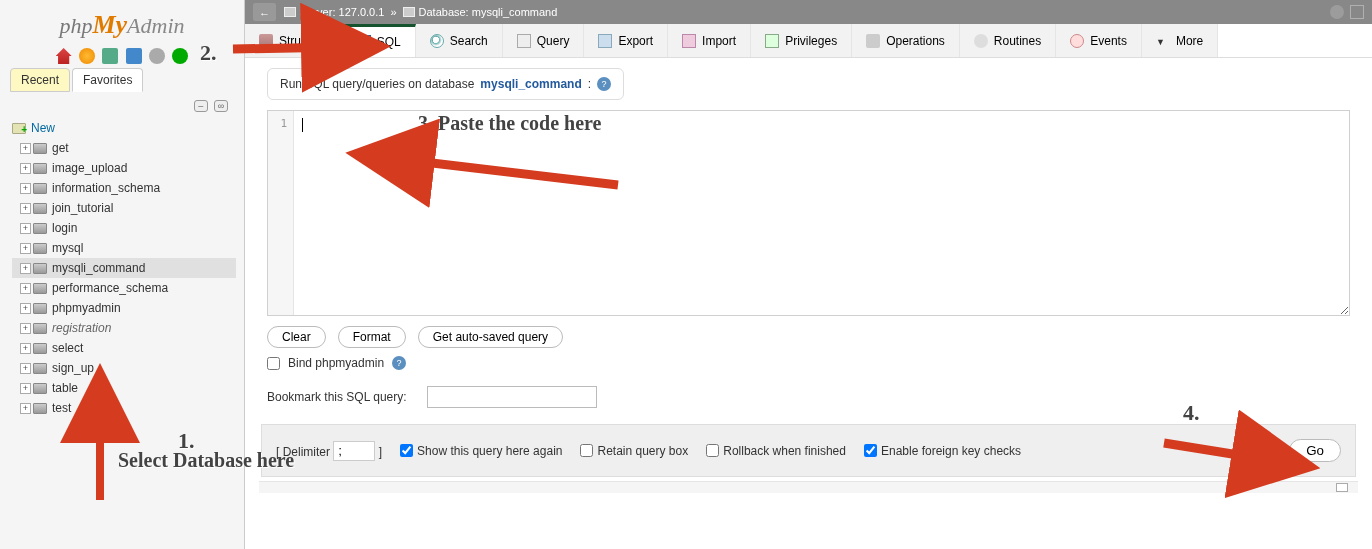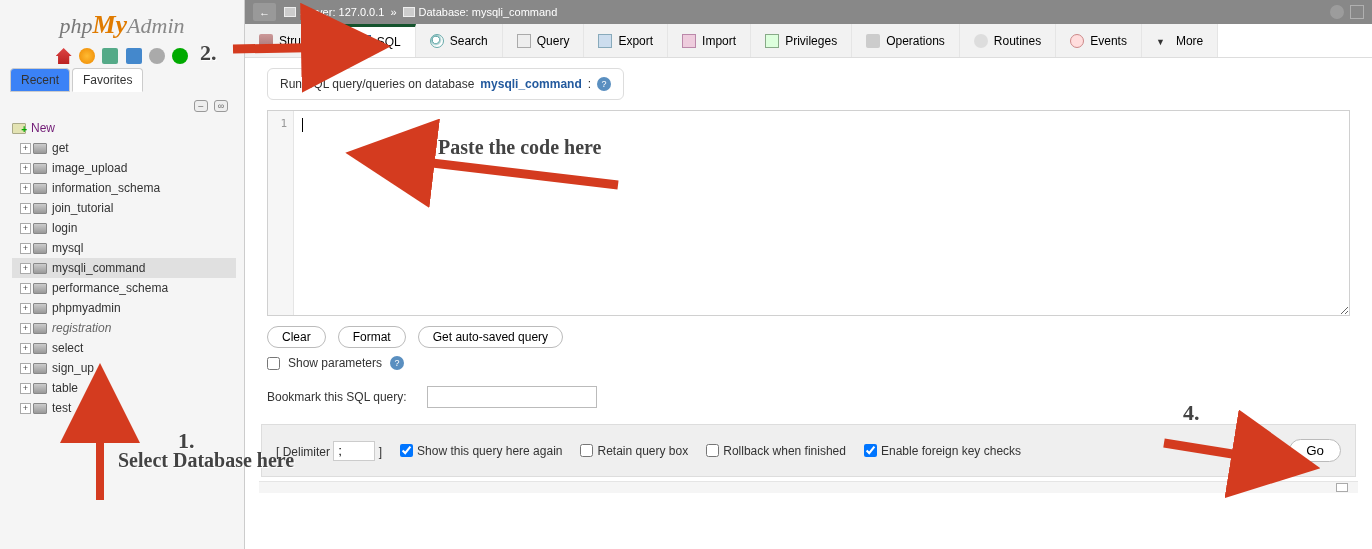--- a/index.html
+++ b/index.html
@@ -14,37 +14,37 @@
 .icon-row { text-align: center; padding: 4px 0; }
 .icon-row span { display: inline-block; width: 16px; height: 16px; margin: 0 2px; vertical-align: middle; }
 .home-icon { background: linear-gradient(#d44, #b22); clip-path: polygon(50% 0, 100% 50%, 85% 50%, 85% 100%, 15% 100%, 15% 50%, 0 50%); }
 .sun-icon { background: radial-gradient(#fb3, #e80); border-radius: 50%; }
 .sql-icon { background: #5a8; border-radius: 2px; }
 .doc-icon { background: #48c; border-radius: 2px; }
 .gear-icon { background: #aaa; border-radius: 50%; }
 .reload-icon { background: #0a0; border-radius: 50%; }
 
 .tab-strip { display: flex; padding: 0 10px; }
-.tab-strip div { padding: 4px 10px; border: 1px solid #ccc; background: #3b82f6; border-radius: 4px 4px 0 0; margin-right: 2px; cursor: pointer; }
+.tab-strip div { padding: 4px 10px; border: 1px solid #ccc; background: #fef9c3; border-radius: 4px 4px 0 0; margin-right: 2px; cursor: pointer; }
 .tab-strip div.active { background: #fff; border-bottom-color: #fff; }
 
 .collapse-row { text-align: right; padding: 6px 16px; }
 .collapse-row span { display: inline-block; width: 14px; height: 12px; border: 1px solid #999; border-radius: 3px; margin-left: 3px; font-size: 9px; line-height: 10px; text-align: center; color: #666; background: #eee; }
 
 .tree { padding: 0 8px 8px 12px; }
 .tree-item { display: flex; align-items: center; height: 20px; cursor: pointer; position: relative; }
 .tree-item.indent { padding-left: 8px; }
 .tree-item.selected { background: #e0e0e0; }
 .expand { width: 11px; height: 11px; border: 1px solid #aaa; background: #fff; font-size: 9px; line-height: 9px; text-align: center; color: #555; margin-right: 2px; flex-shrink: 0; }
 .db-icon { width: 14px; height: 11px; background: linear-gradient(#ccc, #999); border: 1px solid #888; border-radius: 1px; margin-right: 5px; flex-shrink: 0; }
 .new-icon { width: 14px; height: 11px; background: #e3e3b3; border: 1px solid #aa8; border-radius: 1px; margin-right: 5px; position: relative; flex-shrink: 0; }
 .new-icon::after { content: "+"; position: absolute; right: -2px; bottom: -2px; color: #0a0; font-size: 10px; font-weight: bold; }
 .tree-label { white-space: nowrap; }
 .tree-label.italic { font-style: italic; color: #666; }
-.tree-label.link { color: #701a75; }
+.tree-label.link { color: #0369a1; }
 
 
 .main { position: absolute; left: 245px; top: 0; right: 0; height: 549px; display: flex; flex-direction: column; }
 .topbar { background: #888; color: #fff; height: 24px; display: flex; align-items: center; padding: 0 8px; font-size: 11px; }
 .topbar .back { background: #999; color: #fff; padding: 1px 6px; border-radius: 2px; margin-right: 8px; cursor: pointer; display: inline-block; line-height: 16px; }
 .topbar .srv-icon { display: inline-block; width: 12px; height: 10px; background: #ccc; border: 1px solid #eee; margin-right: 4px; vertical-align: middle; }
 .topbar .arrow { margin: 0 6px; }
 .topbar .right { margin-left: auto; display: flex; gap: 6px; }
 .topbar .tb-icon { width: 14px; height: 14px; opacity: .6; }
 
@@ -283,21 +283,21 @@
     </div>
 
     <div class="btn-row">
       <button class="btn">Clear</button>
       <button class="btn">Format</button>
       <button class="btn">Get auto-saved query</button>
     </div>
 
     <div class="opts">
       <input type="checkbox" style="">
-      <span>Show parameters</span>
+      <span>Bind phpmyadmin</span>
       <span class="help-icon">?</span>
     </div>
 
     <div class="bookmark">
       <span>Bookmark this SQL query:</span>
       <input type="text" style="">
     </div>
 
     <div class="footer">
       <span class="delim">
@@ -344,21 +344,21 @@
 <div class="anno anno-num" style="left:200px; top:40px">2.</div>
 <svg class="anno arrow-svg" style="left:228px; top:36px" width="130" height="30">
   <defs>
       <marker id="ah2" markerWidth="10" markerHeight="10" refX="5" refY="5" orient="auto">
         <path d="M0,0 L10,5 L0,10 Z" fill="#d43b1f"></path>
       </marker>
     </defs>
   <line x1="5" y1="13" x2="118" y2="11" stroke="#d43b1f" stroke-width="9" marker-end="url(#ah2)"></line>
 </svg>
 
-<div class="anno anno-text" style="left:418px; top:136px">3. Paste the code here</div>
+<div class="anno anno-text" style="left:418px; top:112px">3. Paste the code here</div>
 <svg class="anno arrow-svg" style="left:378px; top:140px" width="250" height="60">
   <defs>
       <marker id="ah3" markerWidth="10" markerHeight="10" refX="5" refY="5" orient="auto">
         <path d="M0,0 L10,5 L0,10 Z" fill="#d43b1f"></path>
       </marker>
     </defs>
   <line x1="240" y1="45" x2="12" y2="18" stroke="#d43b1f" stroke-width="9" marker-end="url(#ah3)"></line>
 </svg>
 
 <div class="anno anno-num" style="left:1183px; top:400px">4.</div>

